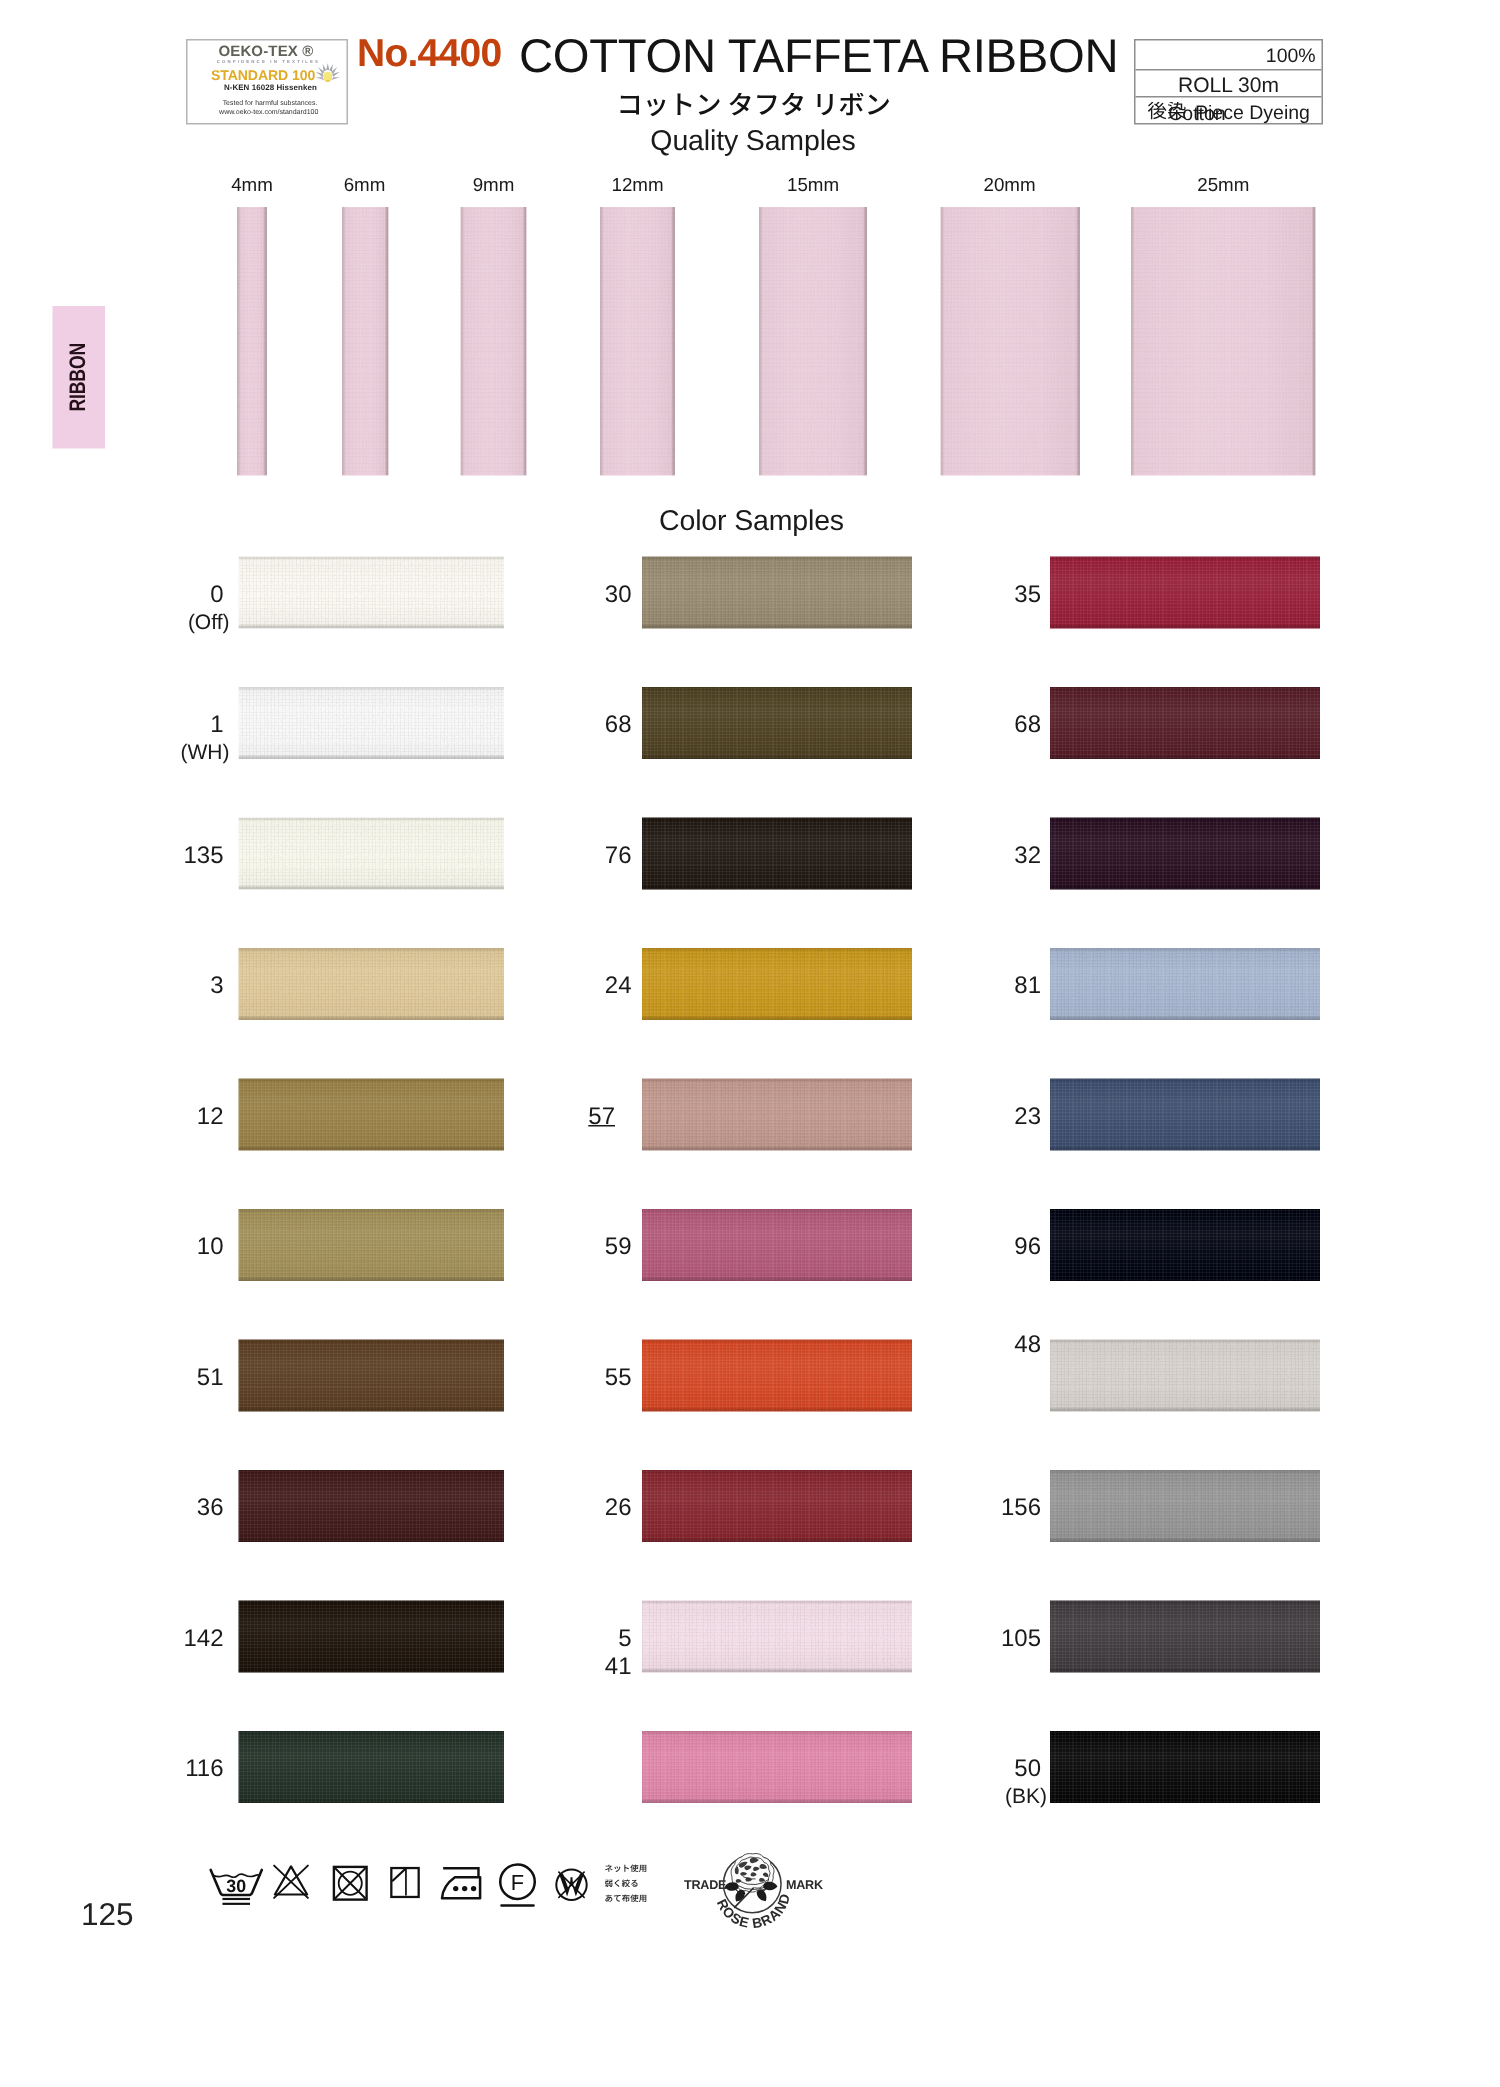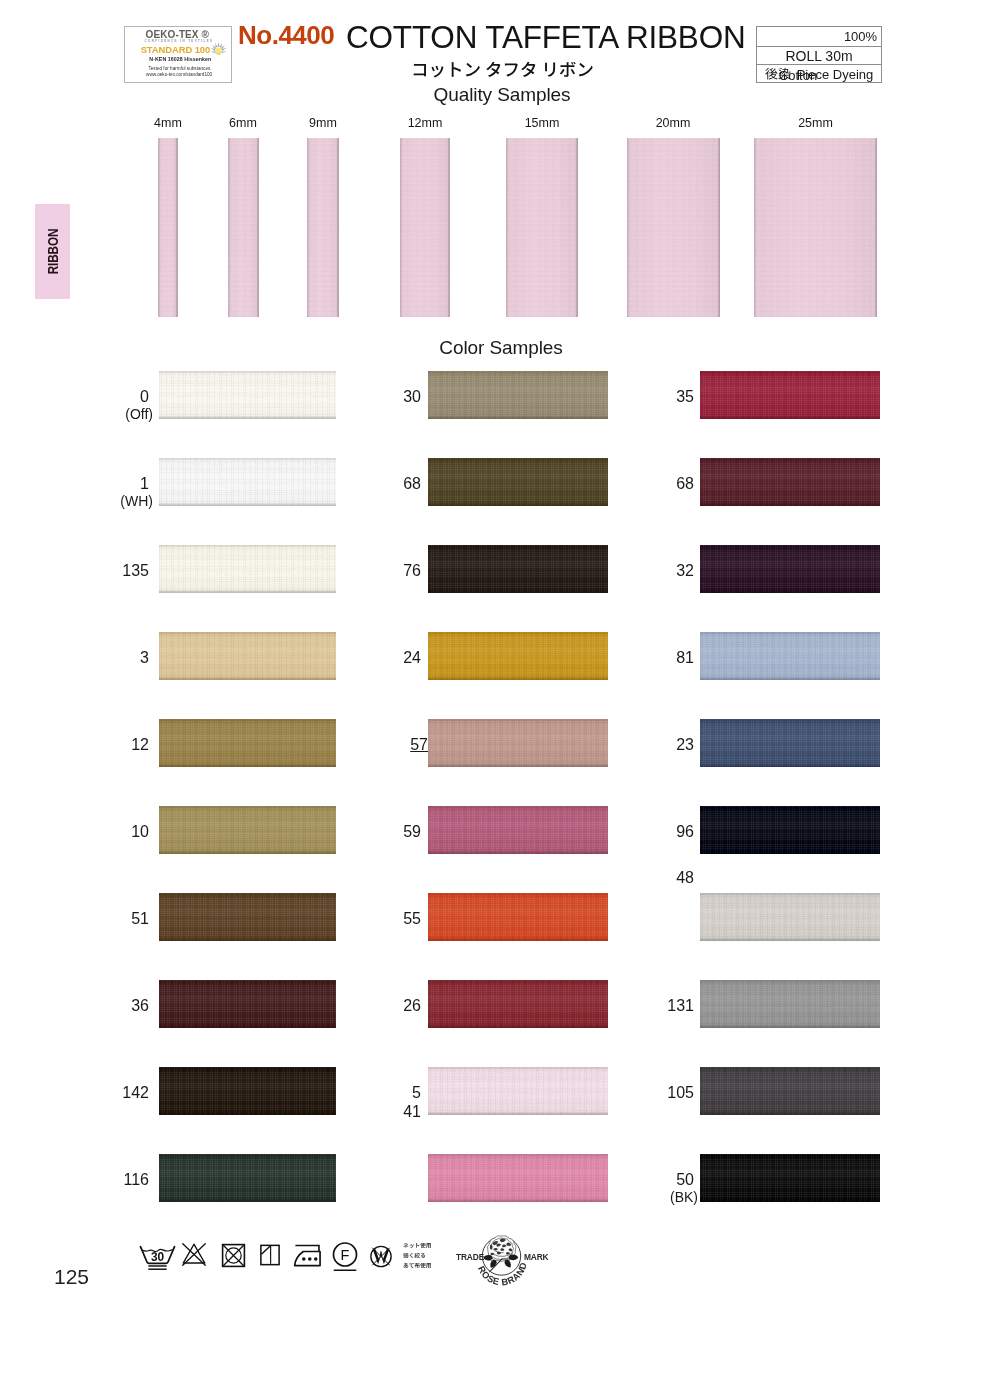--- a/index.html
+++ b/index.html
@@ -193,21 +193,21 @@
     <div class="qcol" style="left: 227.5px; width: 31px;">
       <div class="qlab">6mm</div>
       <div class="qsw ribbon" style="background: rgb(236, 206, 219);">
         <div class="weave"></div>
         <svg class="tex" width="100%" height="100%" preserveAspectRatio="none" aria-hidden="true">
           <rect width="100%" height="100%" filter="url(#fabricNoise)"></rect>
         </svg>
         <div class="shade"></div>
       </div>
     </div>
-    <div class="qcol" style="left: 307px; width: 32px;">
+    <div class="qcol" style="left: 307px; width: 44px;">
       <div class="qlab">9mm</div>
       <div class="qsw ribbon" style="background: rgb(236, 206, 219);">
         <div class="weave"></div>
         <svg class="tex" width="100%" height="100%" preserveAspectRatio="none" aria-hidden="true">
           <rect width="100%" height="100%" filter="url(#fabricNoise)"></rect>
         </svg>
         <div class="shade"></div>
       </div>
     </div>
     <div class="qcol" style="left: 400px; width: 50px;">
@@ -366,21 +366,21 @@
       <div class="shade"></div>
     </div>
     <div class="lab" style="left: 351px; width: 70px; top: 650px;"><span>24</span></div>
     <div class="sw ribbon" style="left: 428px; top: 719px; width: 180px; background: rgb(196, 153, 142);">
       <div class="weave"></div>
       <svg class="tex" width="100%" height="100%" preserveAspectRatio="none" aria-hidden="true">
         <rect width="100%" height="100%" filter="url(#fabricNoise)"></rect>
       </svg>
       <div class="shade"></div>
     </div>
-    <div class="lab" style="left: 358px; width: 70px; top: 737px; text-decoration: underline;"><span>57</span></div>
+    <div class="lab" style="left: 340px; width: 70px; top: 737px; text-decoration: underline;"><span>57</span></div>
     <div class="sw ribbon" style="left: 428px; top: 806px; width: 180px; background: rgb(182, 89, 122);">
       <div class="weave"></div>
       <svg class="tex" width="100%" height="100%" preserveAspectRatio="none" aria-hidden="true">
         <rect width="100%" height="100%" filter="url(#fabricNoise)"></rect>
       </svg>
       <div class="shade"></div>
     </div>
     <div class="lab" style="left: 351px; width: 70px; top: 824px;"><span>59</span></div>
     <div class="sw ribbon" style="left: 428px; top: 893px; width: 180px; background: rgb(218, 71, 34);">
       <div class="weave"></div>
@@ -462,29 +462,29 @@
       <div class="shade"></div>
     </div>
     <div class="lab" style="left: 624px; width: 70px; top: 824px;"><span>96</span></div>
     <div class="sw ribbon" style="left: 700px; top: 893px; width: 180px; background: rgb(218, 213, 208);">
       <div class="weave"></div>
       <svg class="tex" width="100%" height="100%" preserveAspectRatio="none" aria-hidden="true">
         <rect width="100%" height="100%" filter="url(#fabricNoise)"></rect>
       </svg>
       <div class="shade"></div>
     </div>
-    <div class="lab" style="left: 624px; width: 70px; top: 870px;"><span>48</span></div>
+    <div class="lab" style="left: 624px; width: 70px; top: 889px;"><span>48</span></div>
     <div class="sw ribbon" style="left: 700px; top: 980px; width: 180px; background: rgb(151, 151, 151);">
       <div class="weave"></div>
       <svg class="tex" width="100%" height="100%" preserveAspectRatio="none" aria-hidden="true">
         <rect width="100%" height="100%" filter="url(#fabricNoise)"></rect>
       </svg>
       <div class="shade"></div>
     </div>
-    <div class="lab" style="left: 624px; width: 70px; top: 998px;"><span>131</span></div>
+    <div class="lab" style="left: 624px; width: 70px; top: 998px;"><span>156</span></div>
     <div class="sw ribbon" style="left: 700px; top: 1067px; width: 180px; background: rgb(64, 59, 62);">
       <div class="weave"></div>
       <svg class="tex" width="100%" height="100%" preserveAspectRatio="none" aria-hidden="true">
         <rect width="100%" height="100%" filter="url(#fabricNoise)"></rect>
       </svg>
       <div class="shade"></div>
     </div>
     <div class="lab" style="left: 624px; width: 70px; top: 1085px;"><span>105</span></div>
     <div class="sw ribbon" style="left: 700px; top: 1154px; width: 180px; background: rgb(6, 6, 6);">
       <div class="weave"></div>

